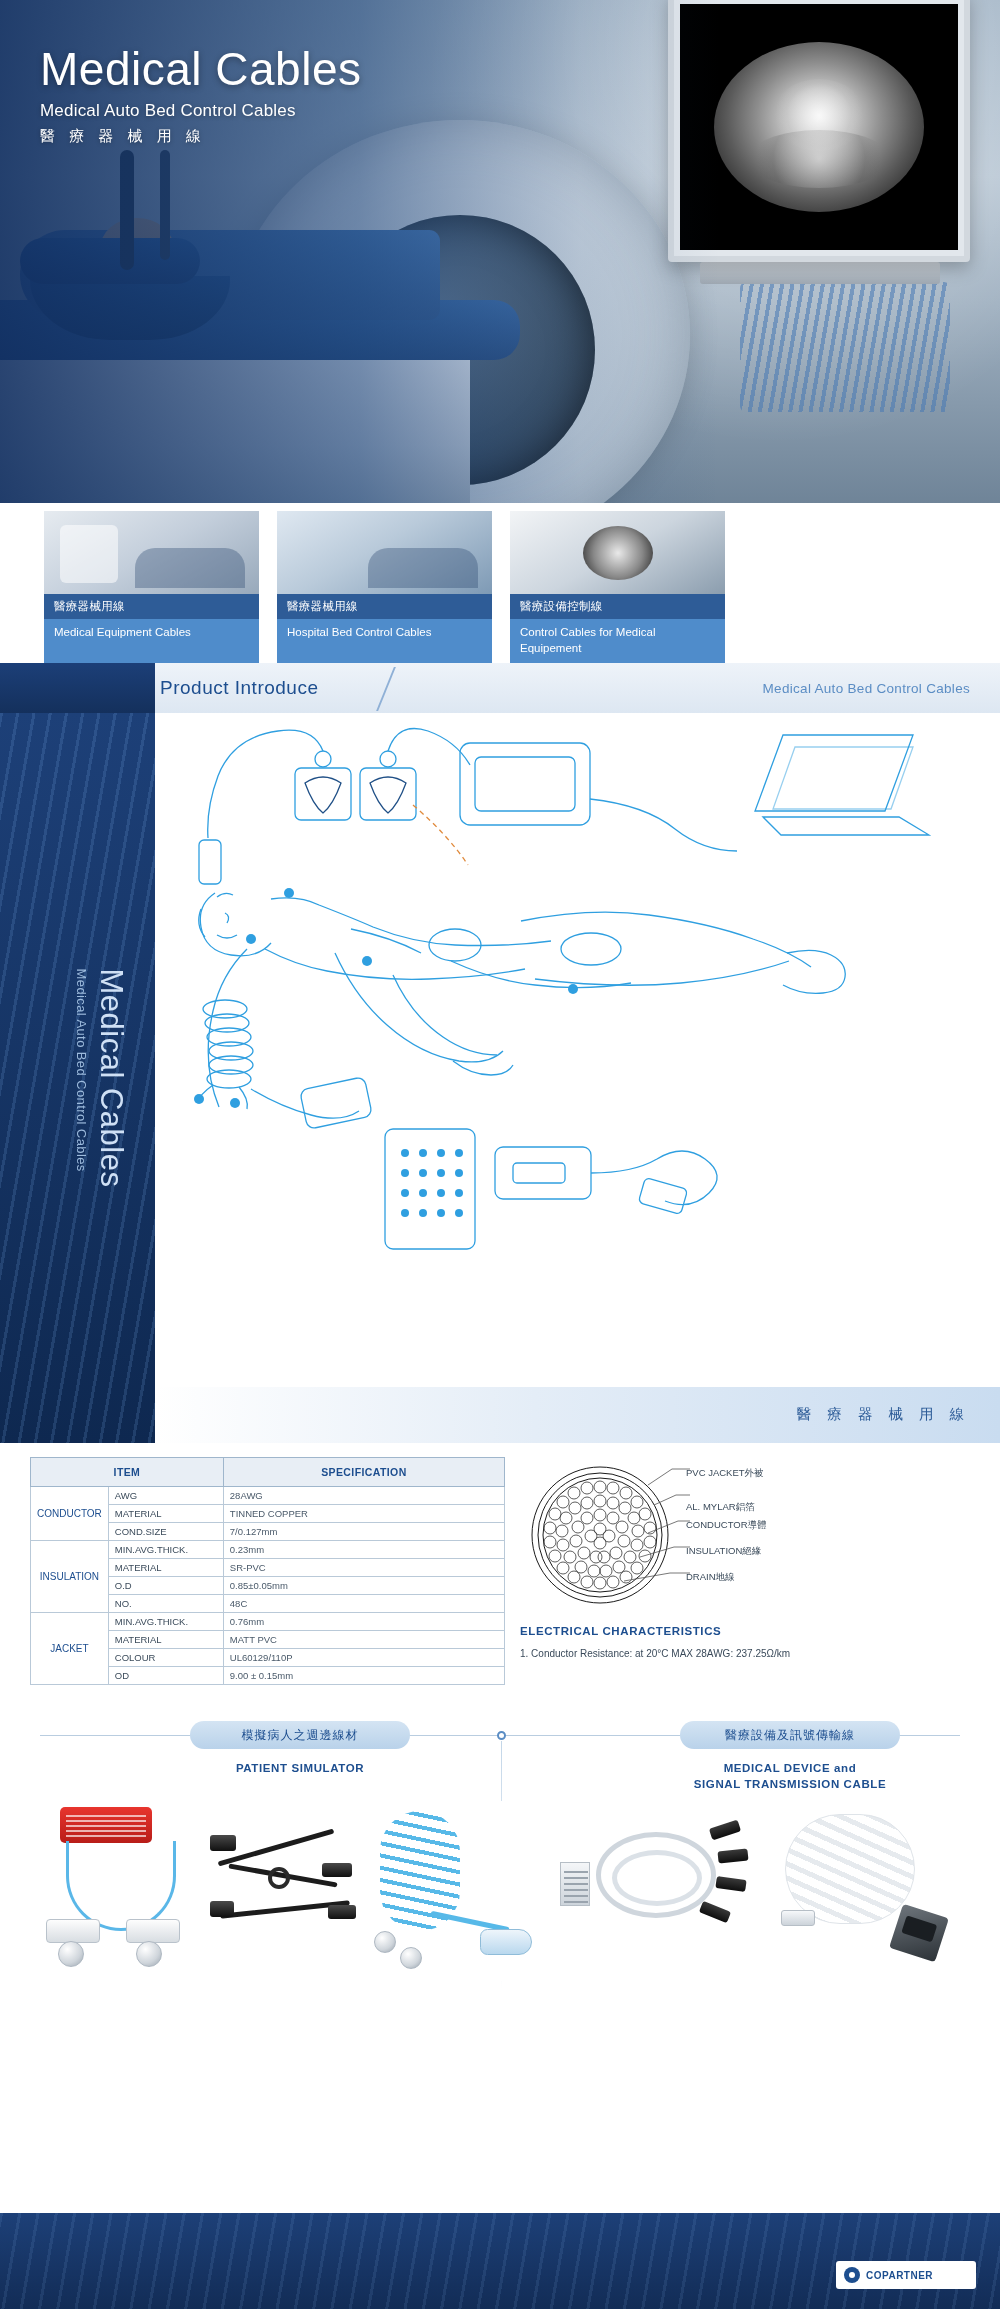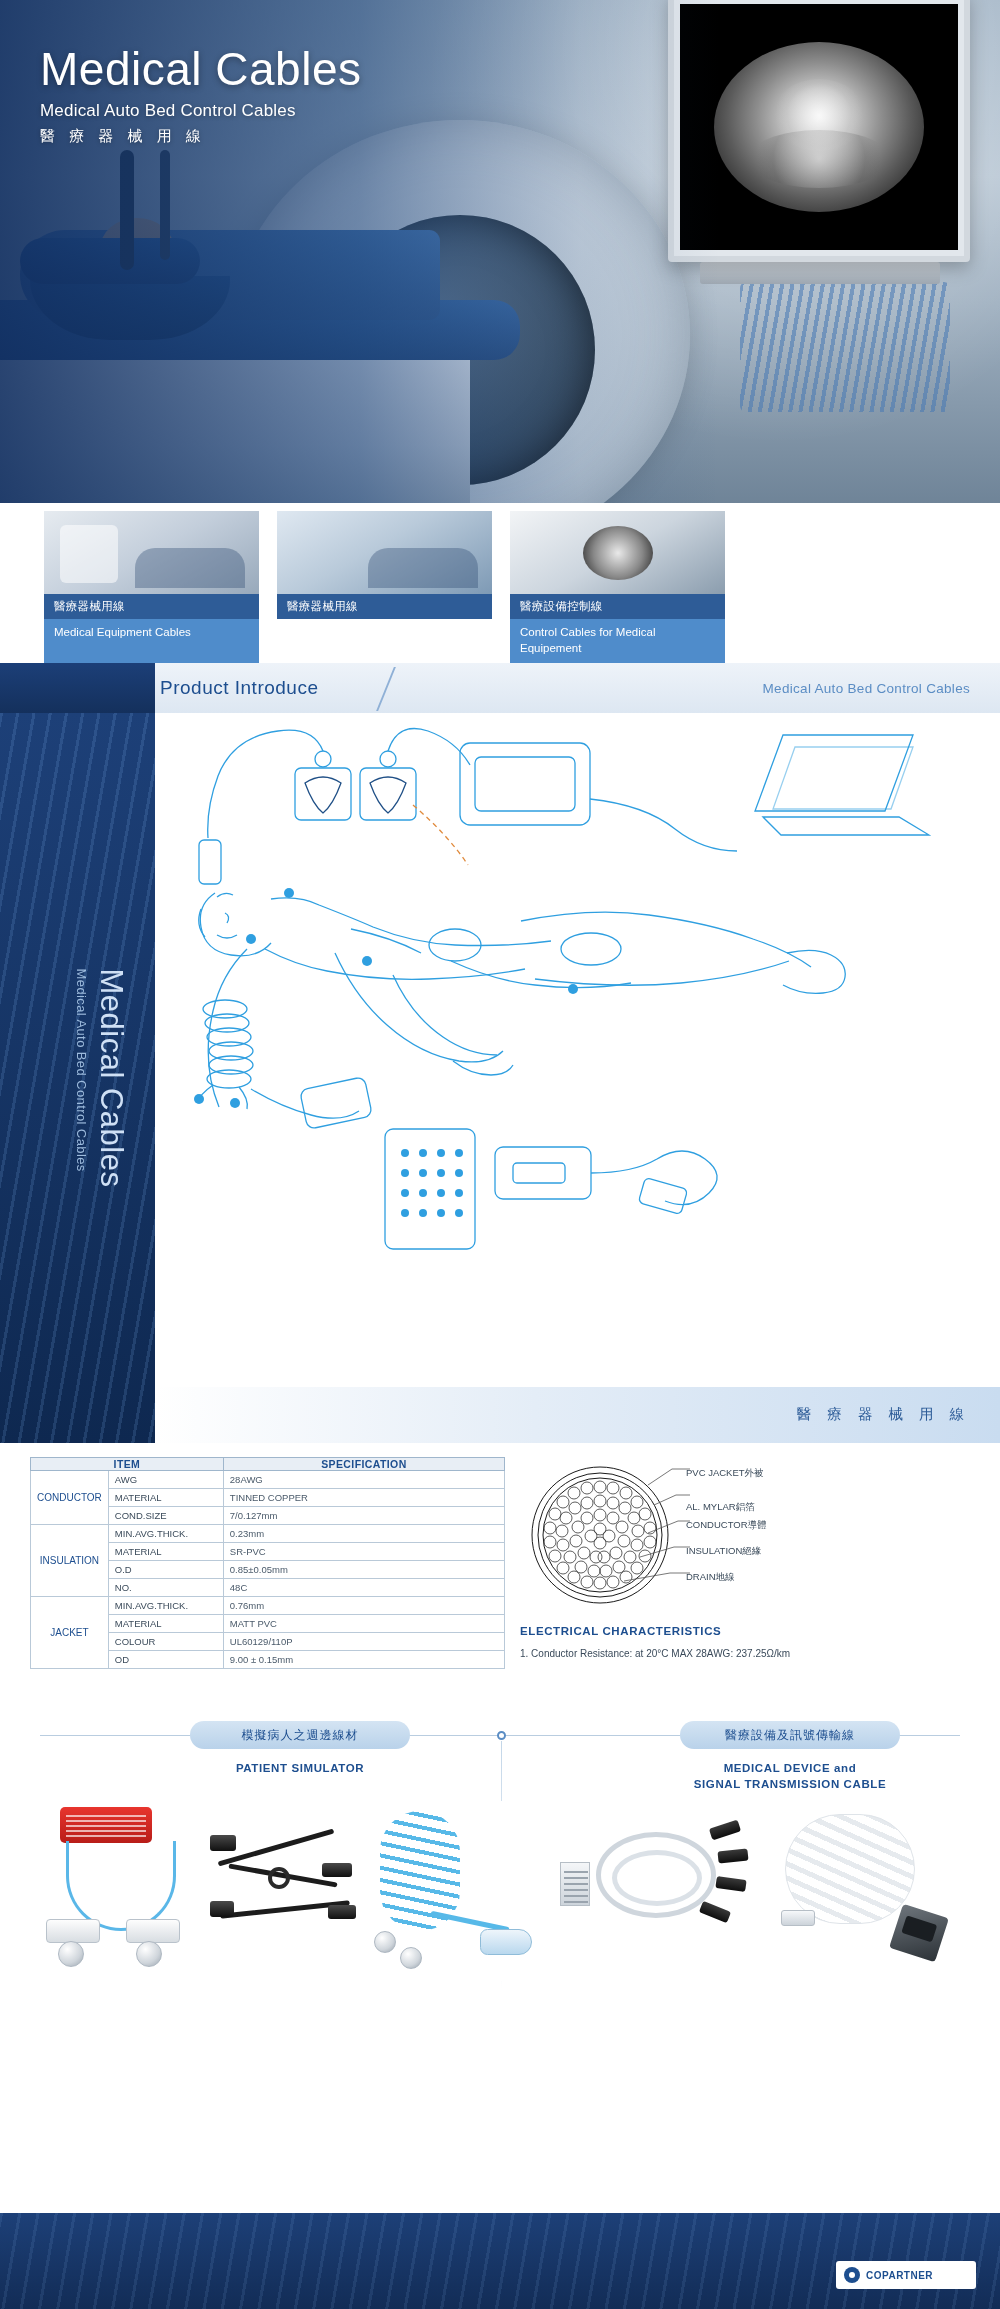--- a/index.html
+++ b/index.html
@@ -350,21 +350,21 @@
     border-collapse: collapse;
     width: 475px;
     font-size: 9.5px;
     color: #3a4a5a;
   }
   table.spec th {
     background: #e8eef5;
     border: 1px solid #9fb6cc;
     color: #1d4e8f;
     font-size: 10.5px;
-    padding: 0 0;
+    padding: 8px 0;
     letter-spacing: .4px;
   }
   table.spec td {
     border: 1px solid #b9c9d8;
     padding: 3px 6px;
     height: 16px;
   }
   table.spec td.grp {
     text-align: center;
     color: #1d4e8f;
@@ -655,20 +655,21 @@
       </div>
       <div class="thumb-cn">醫療器械用線</div>
       <div class="thumb-en">Medical Equipment Cables</div>
     </div>
 
     <div class="thumb">
       <div class="thumb-img i2">
         <div class="sh2"></div>
       </div>
       <div class="thumb-cn">醫療器械用線</div>
+      <div class="thumb-en">Hospital Bed Control Cables</div>
     </div>
 
     <div class="thumb">
       <div class="thumb-img i3">
         <div class="sh3"></div>
       </div>
       <div class="thumb-cn">醫療設備控制線</div>
       <div class="thumb-en">Control Cables for Medical Equipement</div>
     </div>
 

